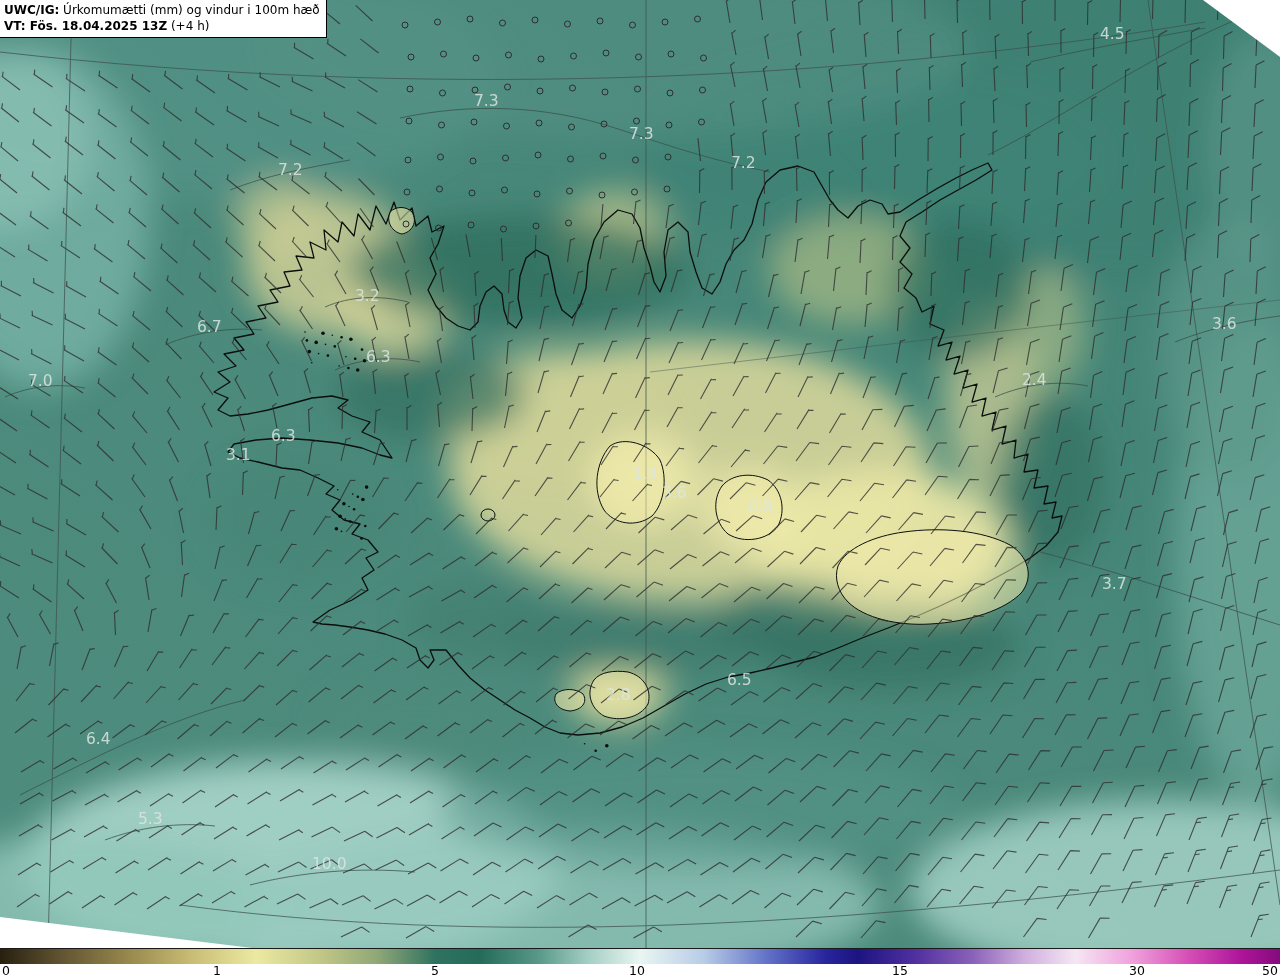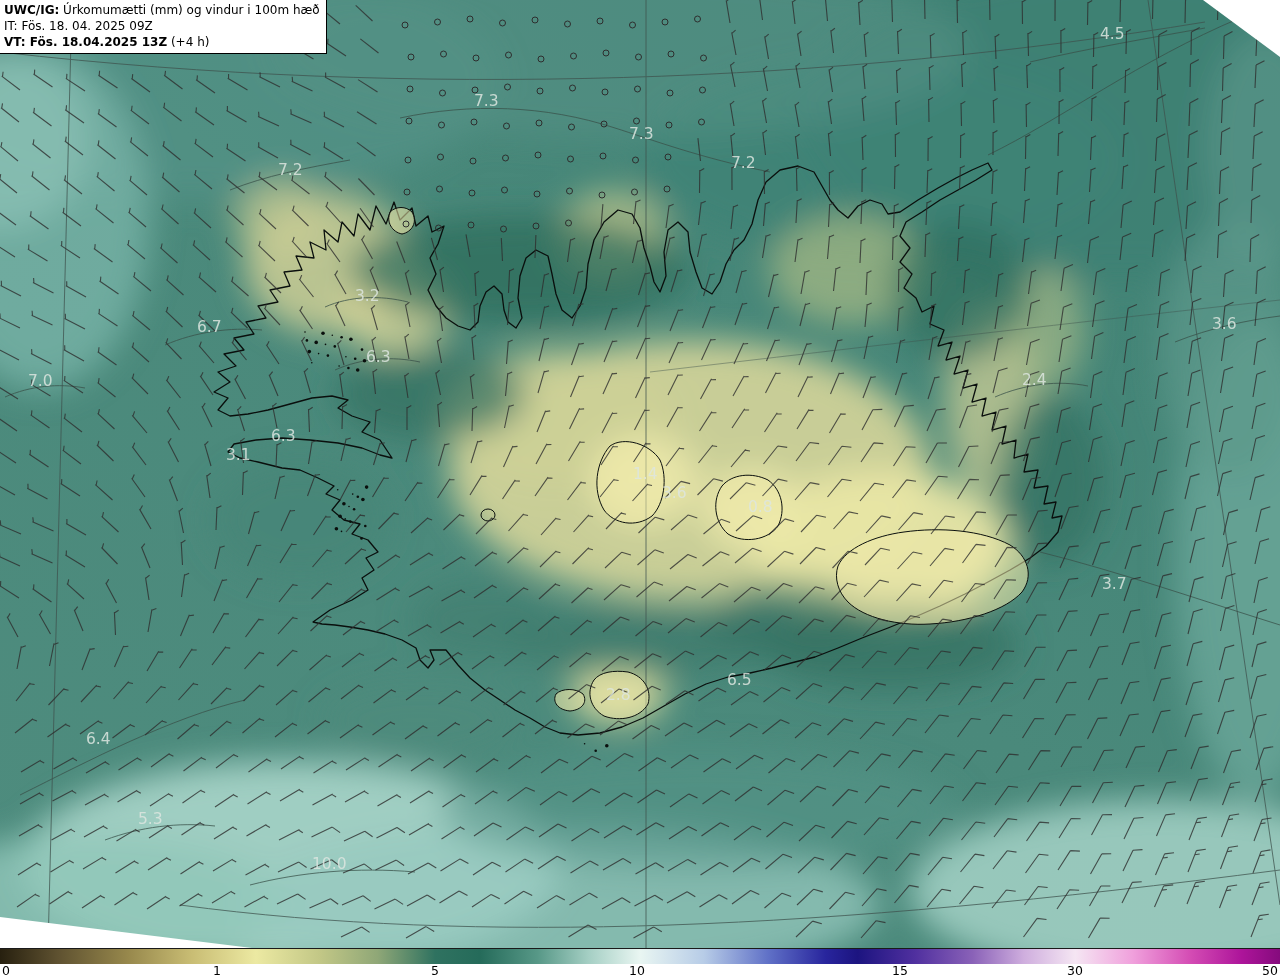--- a/index.html
+++ b/index.html
@@ -1280,30 +1280,29 @@
         <text x="727" y="685">6.5</text>
         <text x="606" y="700">2.8</text>
         <text x="86" y="744">6.4</text>
         <text x="138" y="824">5.3</text>
         <text x="312" y="869">10.0</text>
       </g>
   </svg>
 
   <div id="title-box">
     <div><b>UWC/IG:</b><span> Úrkomumætti (mm) og vindur i 100m hæð</span></div>
-    <div>IT: Fös. 18. 04. 2025 09Z</div>
     <div><b>VT: Fös. 18.04.2025 13Z</b><span> (+4 h)</span></div>
   </div>
 
   <div id="colorbar">
     <div id="cb-strip" style="background: linear-gradient(to right, rgb(39, 32, 15) 0%, rgb(94, 81, 48) 4.5%, rgb(151, 136, 76) 10%, rgb(201, 189, 116) 15%, rgb(236, 233, 162) 20%, rgb(194, 199, 134) 25%, rgb(143, 167, 119) 29.5%, rgb(47, 114, 96) 34%, rgb(37, 107, 90) 37.5%, rgb(87, 152, 135) 42%, rgb(165, 207, 196) 46%, rgb(233, 246, 242) 50%, rgb(183, 204, 231) 55%, rgb(96, 113, 199) 60%, rgb(40, 37, 157) 64.5%, rgb(28, 20, 128) 67%, rgb(80, 48, 159) 71.5%, rgb(138, 98, 184) 76%, rgb(207, 174, 222) 80%, rgb(245, 230, 243) 84%, rgb(240, 160, 220) 88.5%, rgb(212, 76, 180) 93%, rgb(173, 20, 154) 97%, rgb(133, 11, 125) 100%);"></div>
     <div id="cb-labels">
         <span class="cb-tick first" style="left: 2px;">0</span>
         <span class="cb-tick" style="left: 217px;">1</span>
         <span class="cb-tick" style="left: 435px;">5</span>
         <span class="cb-tick" style="left: 637px; text-align: center;">10</span>
         <span class="cb-tick" style="left: 857px; margin-left: 43px;">15</span>
-        <span class="cb-tick" style="left: 1075px;">30</span>
+        <span class="cb-tick" style="left: 1137px;">30</span>
         <span class="cb-tick last" style="left: 1278px;">50</span>
       </div>
   </div>
 
 </div>
 
 </body></html>

